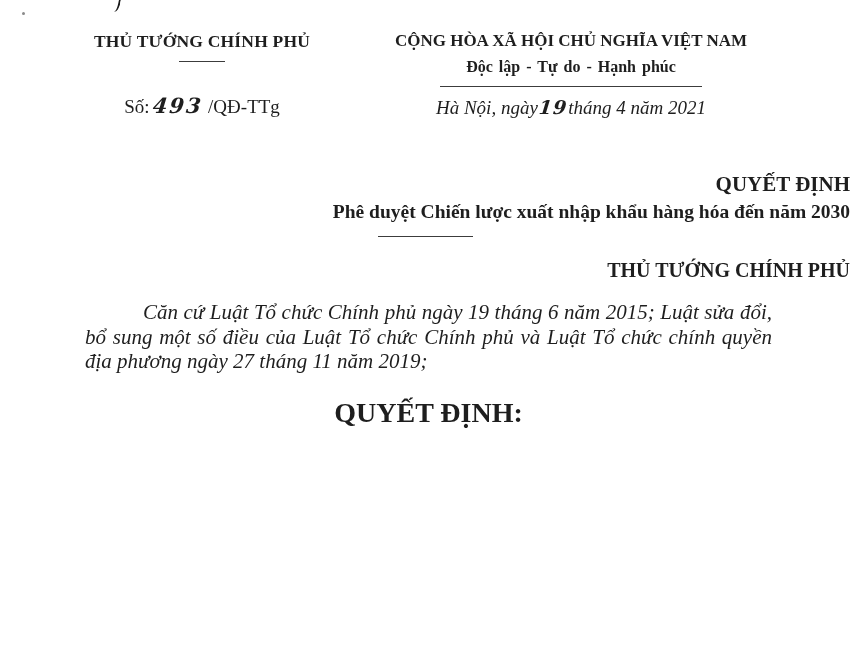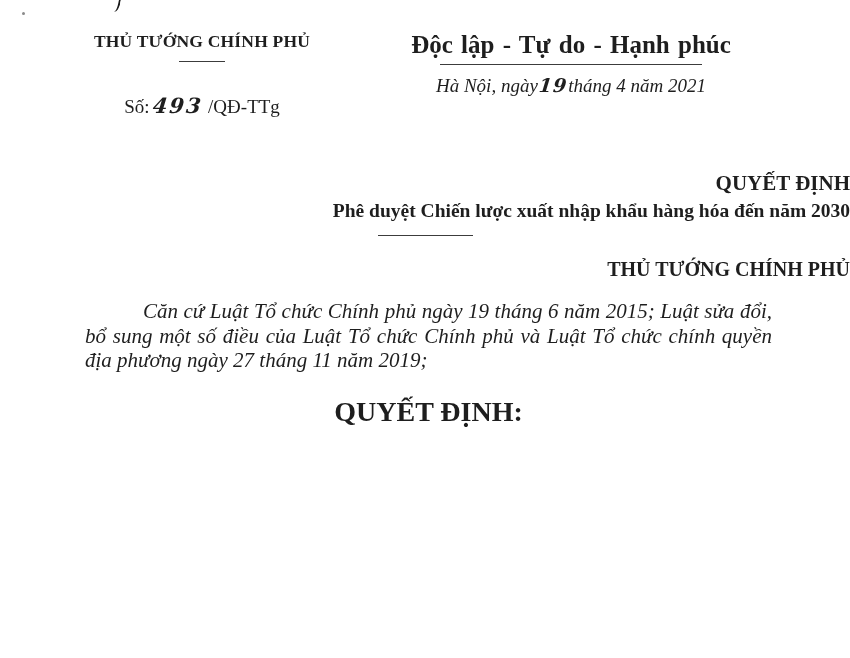--- a/index.html
+++ b/index.html
@@ -42,21 +42,21 @@
     display: inline-block;
     font-family: "DejaVu Serif", serif;
     font-style: italic;
     font-weight: bold;
     letter-spacing: 2px;
     transform: skewX(-6deg);
   }
   .doc-number .handwritten { font-size: 21px; margin: 0 1px 0 3px; }
   .col-national { width: 434px; margin-left: 2px; text-align: center; flex: 0 0 auto; }
   .motto-line1 { font-weight: bold; font-size: 17px; line-height: 22px; white-space: nowrap; }
-  .motto-line2 { font-weight: bold; font-size: 25px; line-height: 24px; margin-top: 3px; word-spacing: 2px; }
+  .motto-line2 { font-weight: bold; font-size: 16px; line-height: 24px; margin-top: 3px; word-spacing: 2px; }
   .rule-mid { width: 262px; margin: 7px auto 0; }
   .dateline { margin-top: 9px; font-style: italic; font-size: 19px; white-space: nowrap; }
   .dateline .handwritten { font-size: 19px; letter-spacing: 1px; margin: 0 1px; }
   
   .title-block { text-align: right; margin-top: 52px; }
   .doc-kind { font-weight: bold; font-size: 21px; line-height: 26px; }
   .doc-subject { font-weight: bold; font-size: 19.5px; line-height: 26px; margin-top: 2px; }
   .rule-title { width: 95px; margin: 11px auto 0; }
   .authority { font-weight: bold; font-size: 20px; line-height: 27px; margin-top: 20px; }
   
@@ -86,20 +86,21 @@
   <div class="scan-stroke"></div>
   <div class="scan-dot"></div>
 
   <header class="doc-header">
     <div class="col-issuer">
       <div class="issuer-name">THỦ TƯỚNG CHÍNH PHỦ</div>
       <div class="rule rule-short"></div>
       <div class="doc-number"><span>Số:</span><span class="handwritten">493</span> <span>/QĐ-TTg</span></div>
     </div>
     <div class="col-national">
+      <div class="motto-line1">CỘNG HÒA XÃ HỘI CHỦ NGHĨA VIỆT NAM</div>
       <div class="motto-line2">Độc lập - Tự do - Hạnh phúc</div>
       <div class="rule rule-mid"></div>
       <div class="dateline"><span>Hà Nội, ngày</span><span class="handwritten">19</span><span>tháng 4 năm 2021</span></div>
     </div>
   </header>
 
   <section class="title-block">
     <div class="doc-kind">QUYẾT ĐỊNH</div>
     <div class="doc-subject">Phê duyệt Chiến lược xuất nhập khẩu hàng hóa đến năm 2030</div>
     <div class="rule rule-title"></div>

